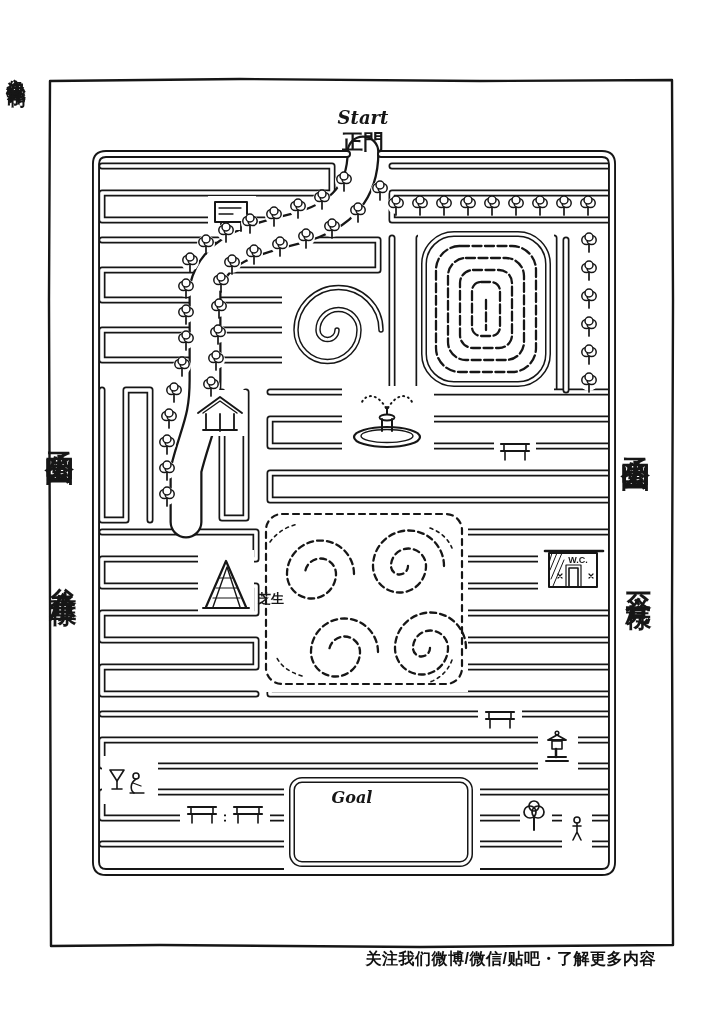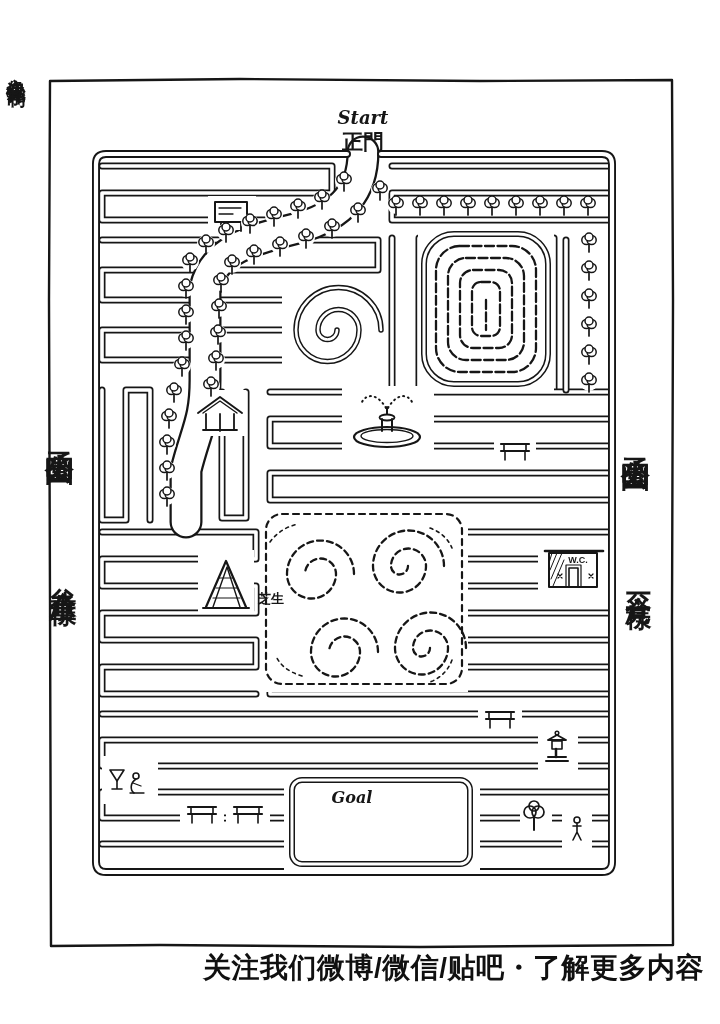--- a/index.html
+++ b/index.html
@@ -1,27 +1,27 @@
 <!DOCTYPE html>
 <html lang="zh"><head>
 <meta charset="utf-8">
 <style>
   html,body{margin:0;padding:0;}
   body{width:720px;height:1024px;position:relative;background:#ffffff;overflow:hidden;
        font-family:"Liberation Sans",sans-serif;color:#161616;}
-  #stage{position:absolute;inset:0;width:668px;height:1024px;padding-left:48px;}
+  #stage{position:absolute;inset:0;width:668px;height:1024px;}
   svg{position:absolute;left:0;top:0;}
   .vtext{position:absolute;writing-mode:vertical-rl;text-orientation:upright;
          font-weight:bold;color:#161616;line-height:1;white-space:nowrap;}
   .logo{left:7px;top:63px;font-size:19px;letter-spacing:2px;font-family:"Liberation Sans",sans-serif;}
   .lpark{left:45px;top:428px;font-size:29px;letter-spacing:2px;font-family:"Liberation Serif",serif;}
   .lname{left:49px;top:566px;font-size:27px;letter-spacing:3px;font-family:"Liberation Serif",serif;}
   .rpark{left:621px;top:434px;font-size:29px;letter-spacing:2px;font-family:"Liberation Serif",serif;}
   .rname{left:625px;top:572px;font-size:26px;letter-spacing:4px;font-family:"Liberation Serif",serif;}
-  .credits{position:absolute;right:12px;top:949px;font-size:28px;font-weight:bold;
+  .credits{position:absolute;right:12px;top:949px;font-size:16px;font-weight:bold;
            letter-spacing:0.5px;color:#101010;}
   text{fill:#161616;}
   .scriptlbl{font-family:"DejaVu Serif",serif;font-style:italic;font-weight:bold;}
   .cjklbl{font-family:"Liberation Sans",sans-serif;font-weight:bold;}
 </style>
 </head>
 <body>
 
 <div id="stage">
 

